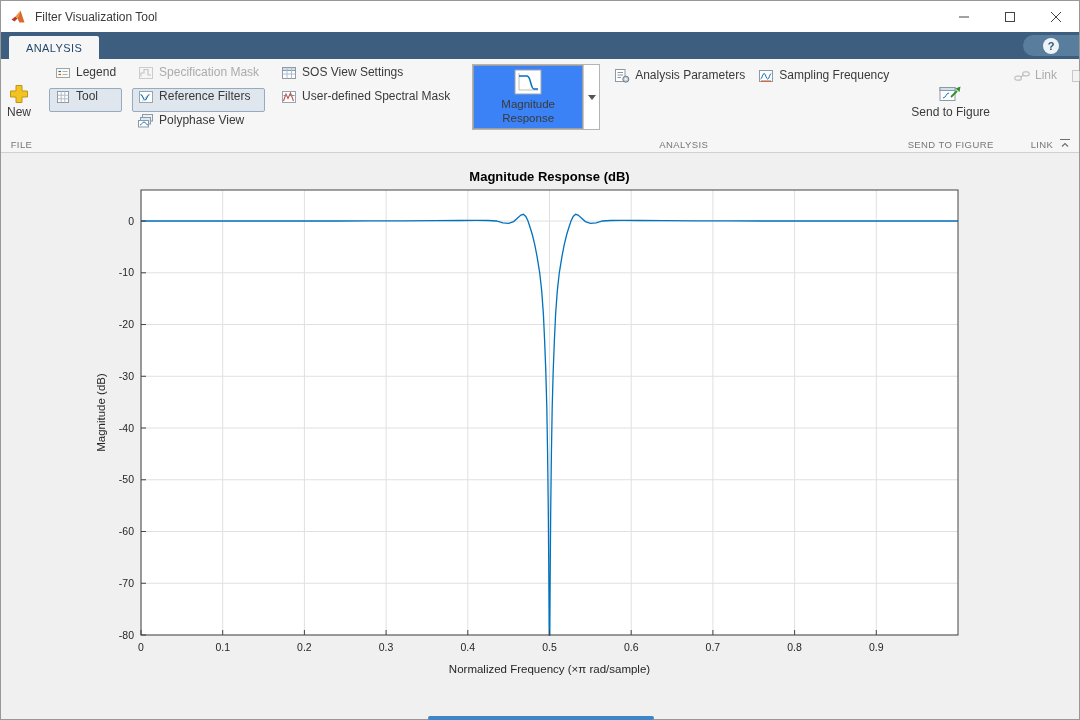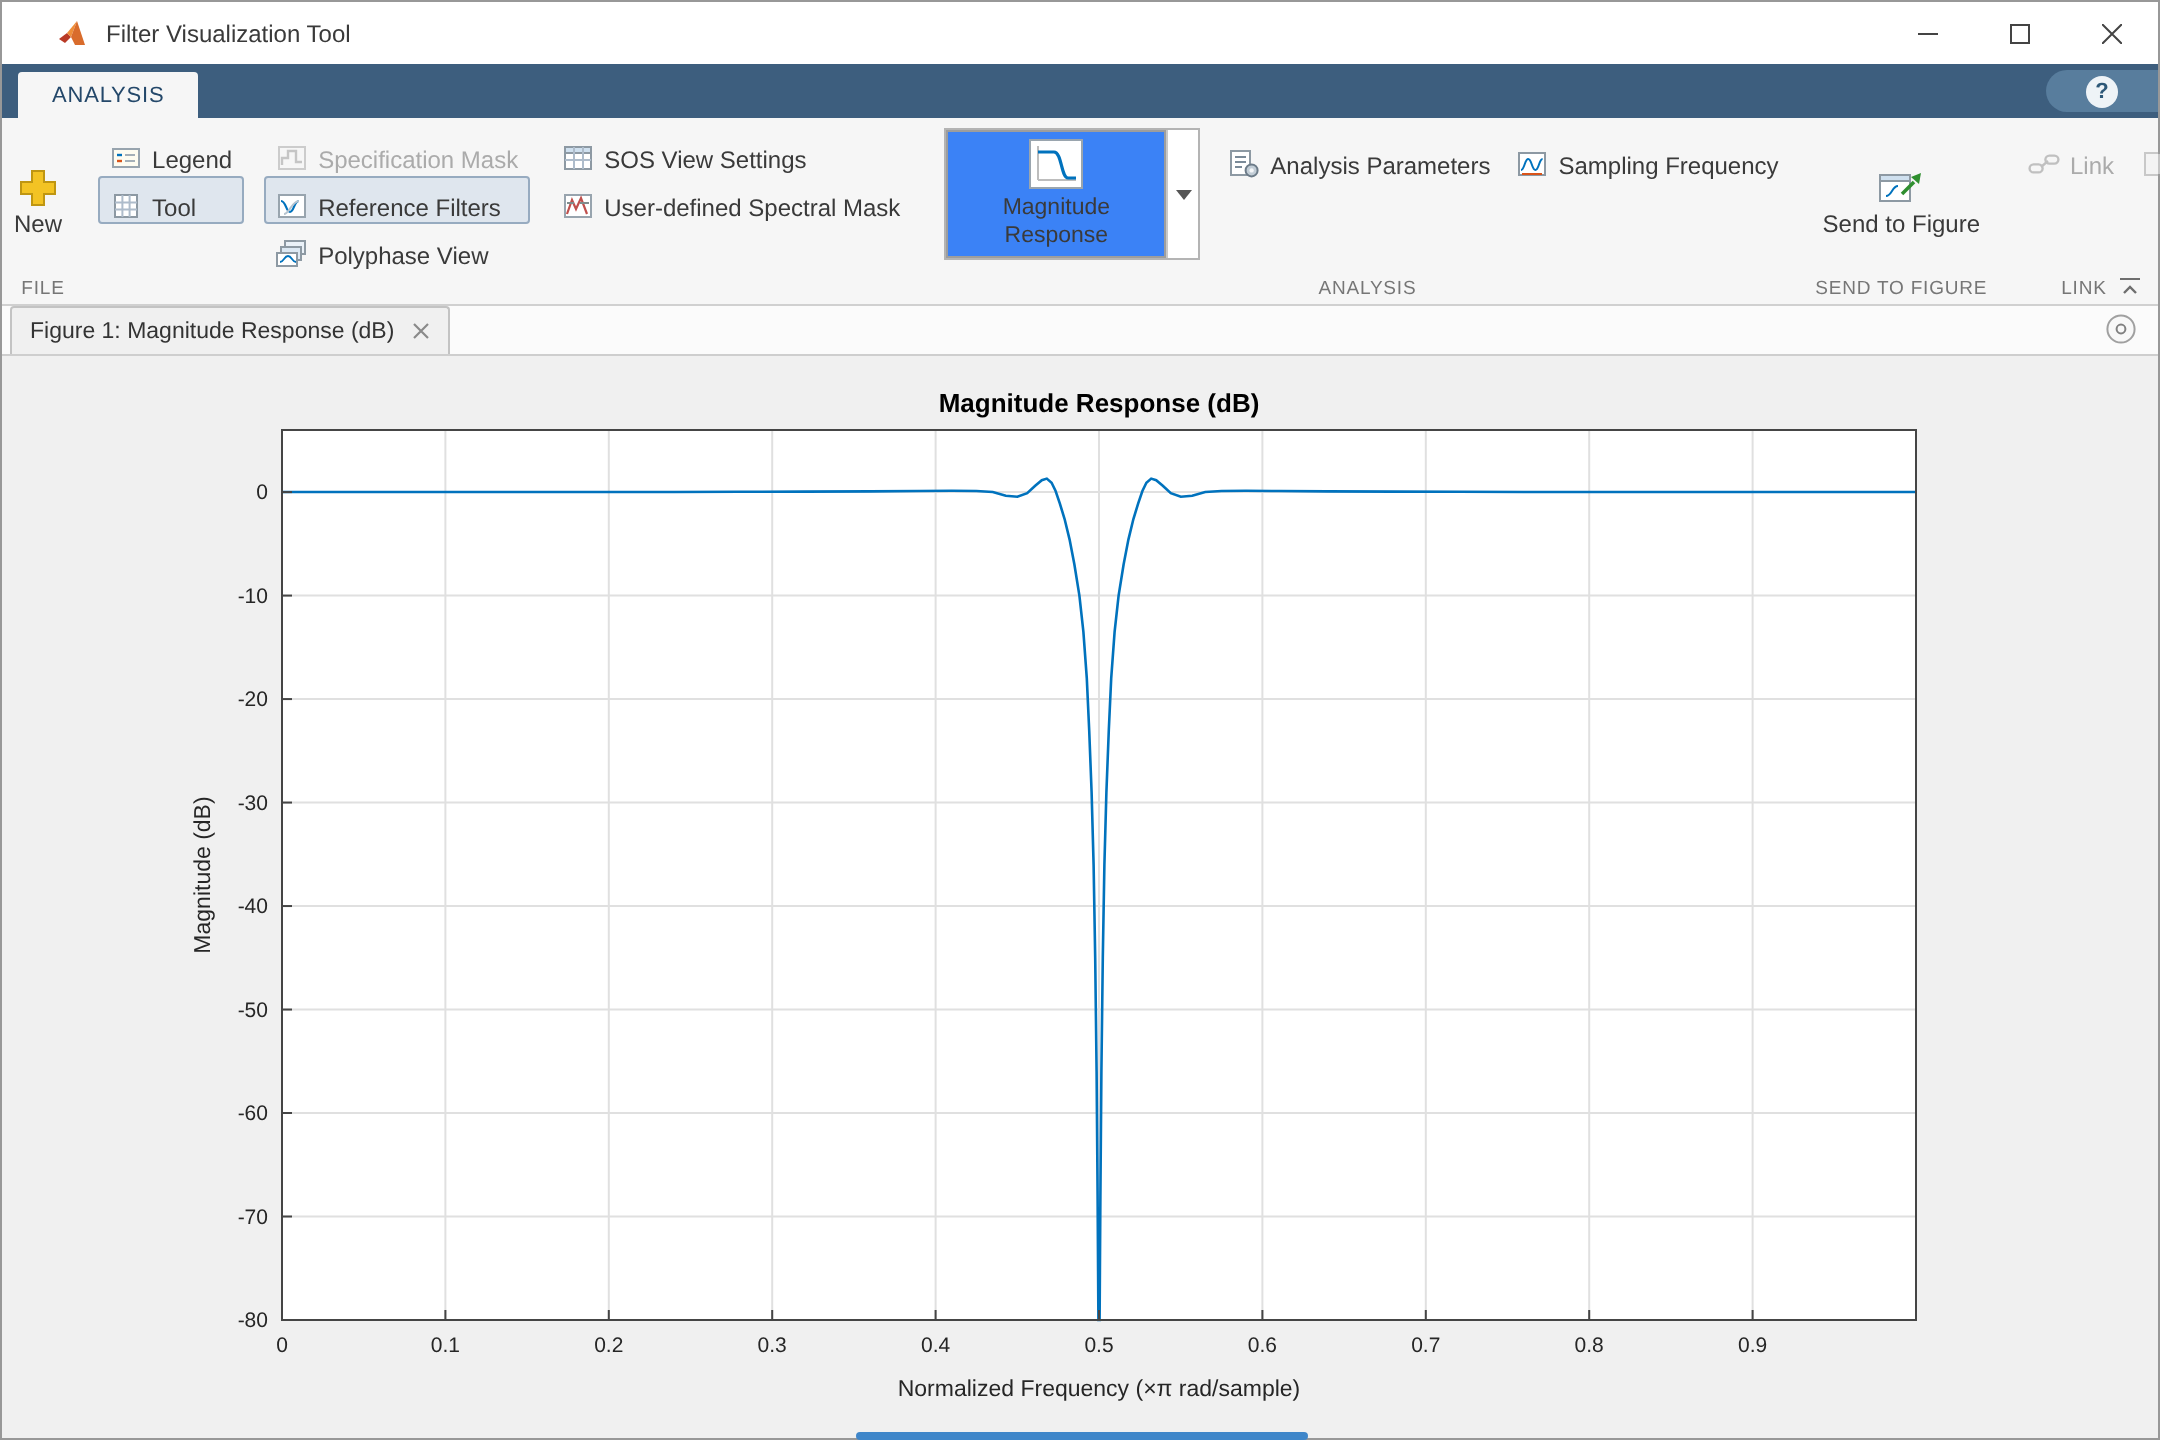--- a/index.html
+++ b/index.html
@@ -1,39 +1,39 @@
 <!DOCTYPE html>
 <html><head>
 <meta charset="utf-8">
 <style>
   html,body{margin:0;padding:0}
   body{width:1080px;height:720px;overflow:hidden;font-family:"Liberation Sans",sans-serif;background:#d6d6d6;position:relative}
   .window{position:absolute;inset:0;display:flex;flex-direction:column;background:#fff;border:1px solid #989898;box-sizing:border-box}
 
   
-  .titlebar{height:31px;flex:0 0 31px;background:#fff;display:flex;align-items:center;padding-left:28px}
+  .titlebar{height:31px;flex:0 0 31px;background:#fff;display:flex;align-items:center;padding-left:10px}
   .logo{width:16px;height:16px;margin-right:8px;display:flex}
   .title-text{font-size:12px;color:#3a3a3a}
   .win-controls{margin-left:auto;display:flex;height:100%}
   .win-btn{width:46px;display:flex;align-items:center;justify-content:center}
 
   
   .tabstrip{height:27px;flex:0 0 27px;background:#3d5e7e;display:flex;align-items:flex-end;position:relative}
   .rtab{height:23px;margin-left:8px;padding:0 17px;background:#f6f6f6;display:flex;align-items:center;font-size:11px;color:#24486a;letter-spacing:.4px;border-radius:2px 2px 0 0}
   .help-pill{position:absolute;right:0;top:3px;width:56px;height:21px;background:#587d9d;border-radius:11px 0 0 11px;display:flex;align-items:center;justify-content:center}
   .help-circle{width:16px;height:16px;border-radius:50%;background:#eef3f7;color:#2d5878;font-size:11px;font-weight:bold;display:flex;align-items:center;justify-content:center}
 
   
   .ribbon{height:93px;flex:0 0 93px;background:#f6f6f6;border-bottom:1px solid #d0d0d0;display:flex;position:relative}
   .section{display:flex;flex-direction:column;padding-top:5px}
   .sec-body{flex:1}
   .sec-label{height:15px;font-size:9.5px;color:#767676;text-align:center;letter-spacing:.4px;line-height:15px;white-space:nowrap}
   .vsep{width:1px;background:#dbdbdb;margin:5px 3px}
   .bigbtn{display:flex;flex-direction:column;align-items:center;justify-content:center;padding:5px 5px 4px;border:1px solid transparent;border-radius:2px;font-size:12px;color:#3a3a3a;white-space:nowrap}
-  .smallbtn{display:flex;align-items:flex-end;gap:5px;height:22px;padding:0 5px;border:1px solid transparent;border-radius:2px;font-size:12px;color:#3a3a3a;white-space:nowrap}
+  .smallbtn{display:flex;align-items:flex-start;gap:5px;height:22px;padding:0 5px;border:1px solid transparent;border-radius:2px;font-size:12px;color:#3a3a3a;white-space:nowrap}
   .ic{display:flex}
   .ic svg{display:block}
   .pressed{background:#dfe6ee;border-color:#97abc0}
   .disabled{color:#ababab}
   .view-grid{display:grid;grid-template-columns:max-content max-content max-content;grid-auto-rows:24px;column-gap:10px;padding:0 6px}
 
   .an-body{display:flex;gap:8px;padding:0 4px}
   .gallery{display:flex;border:1px solid #b4b4b4;background:#fff;height:66px;box-sizing:border-box}
   .gcell{width:110px;display:flex;flex-direction:column;align-items:center;justify-content:center;gap:3px;font-size:11.5px;color:#3a3a3a;text-align:center;border:1px solid transparent;padding:2px 4px;box-sizing:border-box;line-height:1.15}
   .gcell.selected{background:#3b82f6;border-color:#9d9d9d}
@@ -287,36 +287,20 @@
     </div>
 
     <div class="collapse-btn">
       <svg width="14" height="12" viewBox="0 0 14 12">
           <path d="M2 2.5h10" stroke="#6e6e6e"></path>
           <path d="M4 9.5L7 6.5l3 3" fill="none" stroke="#6e6e6e" stroke-width="1.2"></path>
         </svg>
     </div>
   </div>
 
-  <div class="doc-tabbar">
-    <div class="doc-tab">
-      <span>Figure 1: Magnitude Response (dB)</span>
-      <span class="tab-close">
-        <svg width="9" height="9" viewBox="0 0 9 9">
-            <path d="M1 1l7 7M8 1L1 8" stroke="#8a8a8a" stroke-width="1.1"></path>
-          </svg>
-      </span>
-    </div>
-    <div class="tab-actions">
-      <svg width="15" height="15" viewBox="0 0 15 15">
-          <circle cx="7.5" cy="7.5" r="6.8" fill="#f8f8f8" stroke="#a0a0a0"></circle>
-          <circle cx="7.5" cy="7.5" r="2.2" fill="none" stroke="#808080"></circle>
-        </svg>
-    </div>
-  </div>
 
   <div class="figure-area">
     <svg id="chart-svg" width="1078" height="543">
         <rect x="140" y="37" width="817" height="445" fill="#ffffff"></rect>
         <line x1="140" y1="37" x2="140" y2="482" stroke="#e0e0e0" stroke-width="1"></line>
         <line x1="221.7" y1="37" x2="221.7" y2="482" stroke="#e0e0e0" stroke-width="1"></line>
         <line x1="303.4" y1="37" x2="303.4" y2="482" stroke="#e0e0e0" stroke-width="1"></line>
         <line x1="385.1" y1="37" x2="385.1" y2="482" stroke="#e0e0e0" stroke-width="1"></line>
         <line x1="466.8" y1="37" x2="466.8" y2="482" stroke="#e0e0e0" stroke-width="1"></line>
         <line x1="548.5" y1="37" x2="548.5" y2="482" stroke="#e0e0e0" stroke-width="1"></line>

